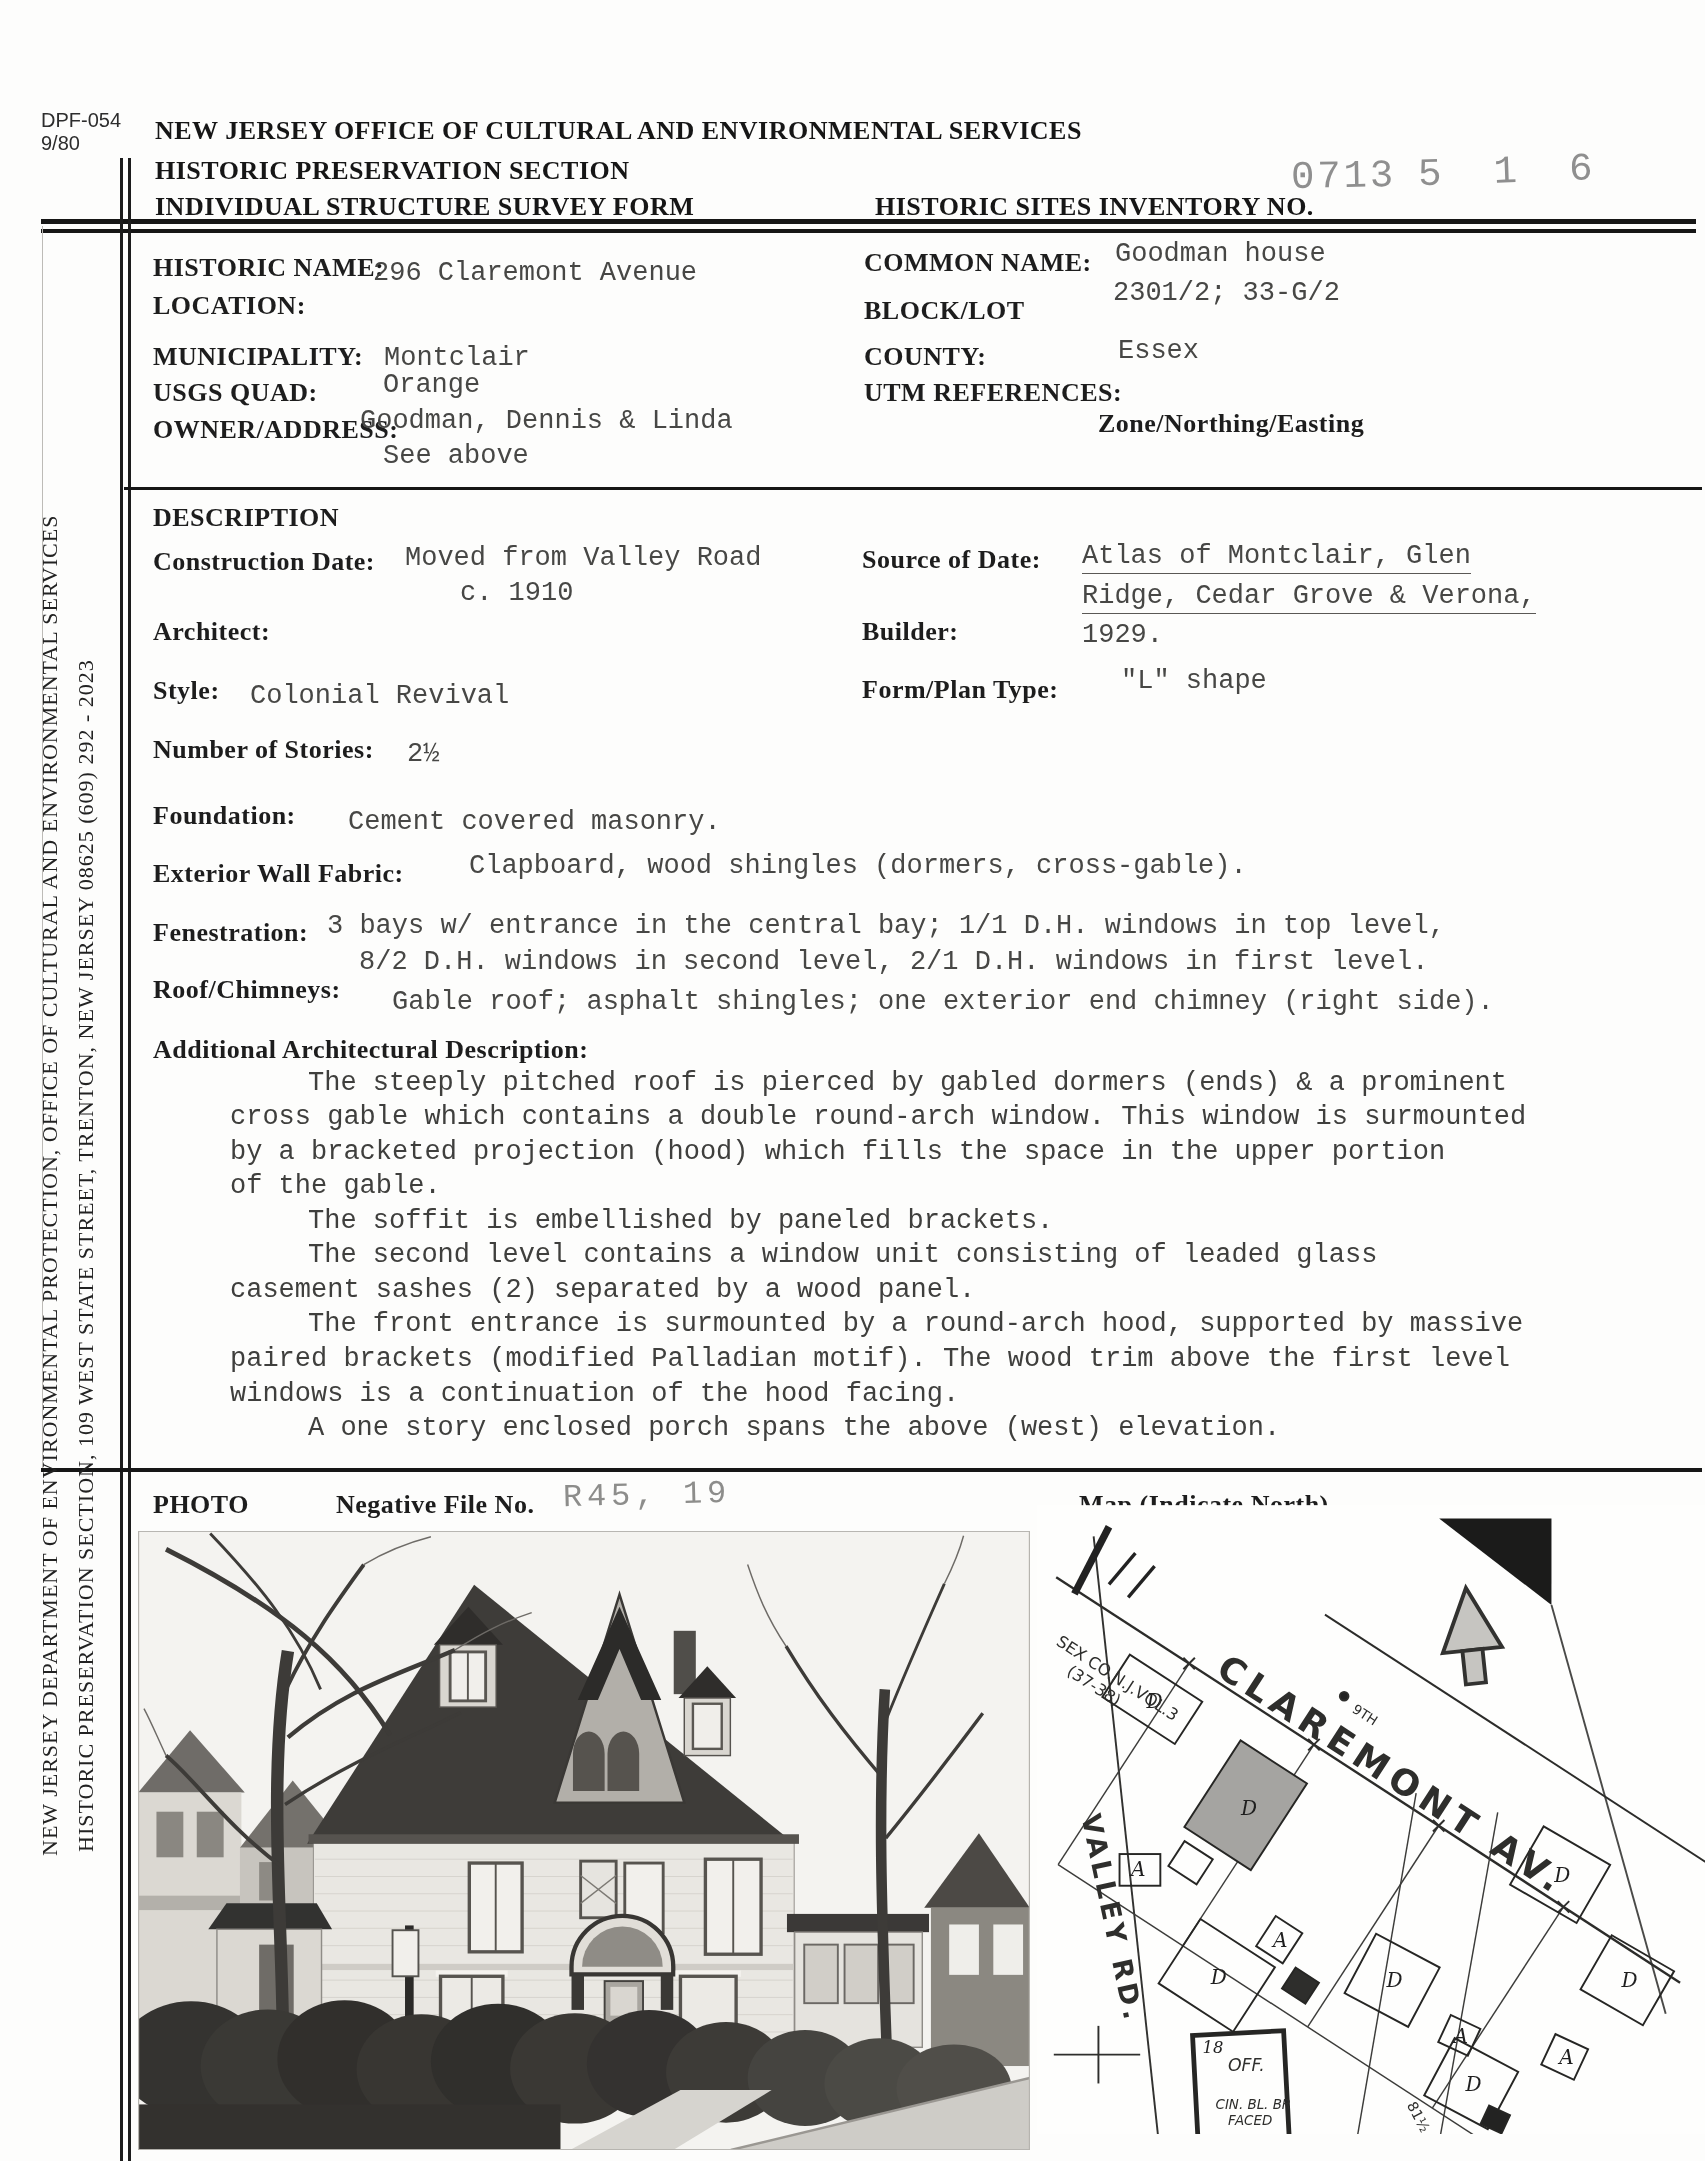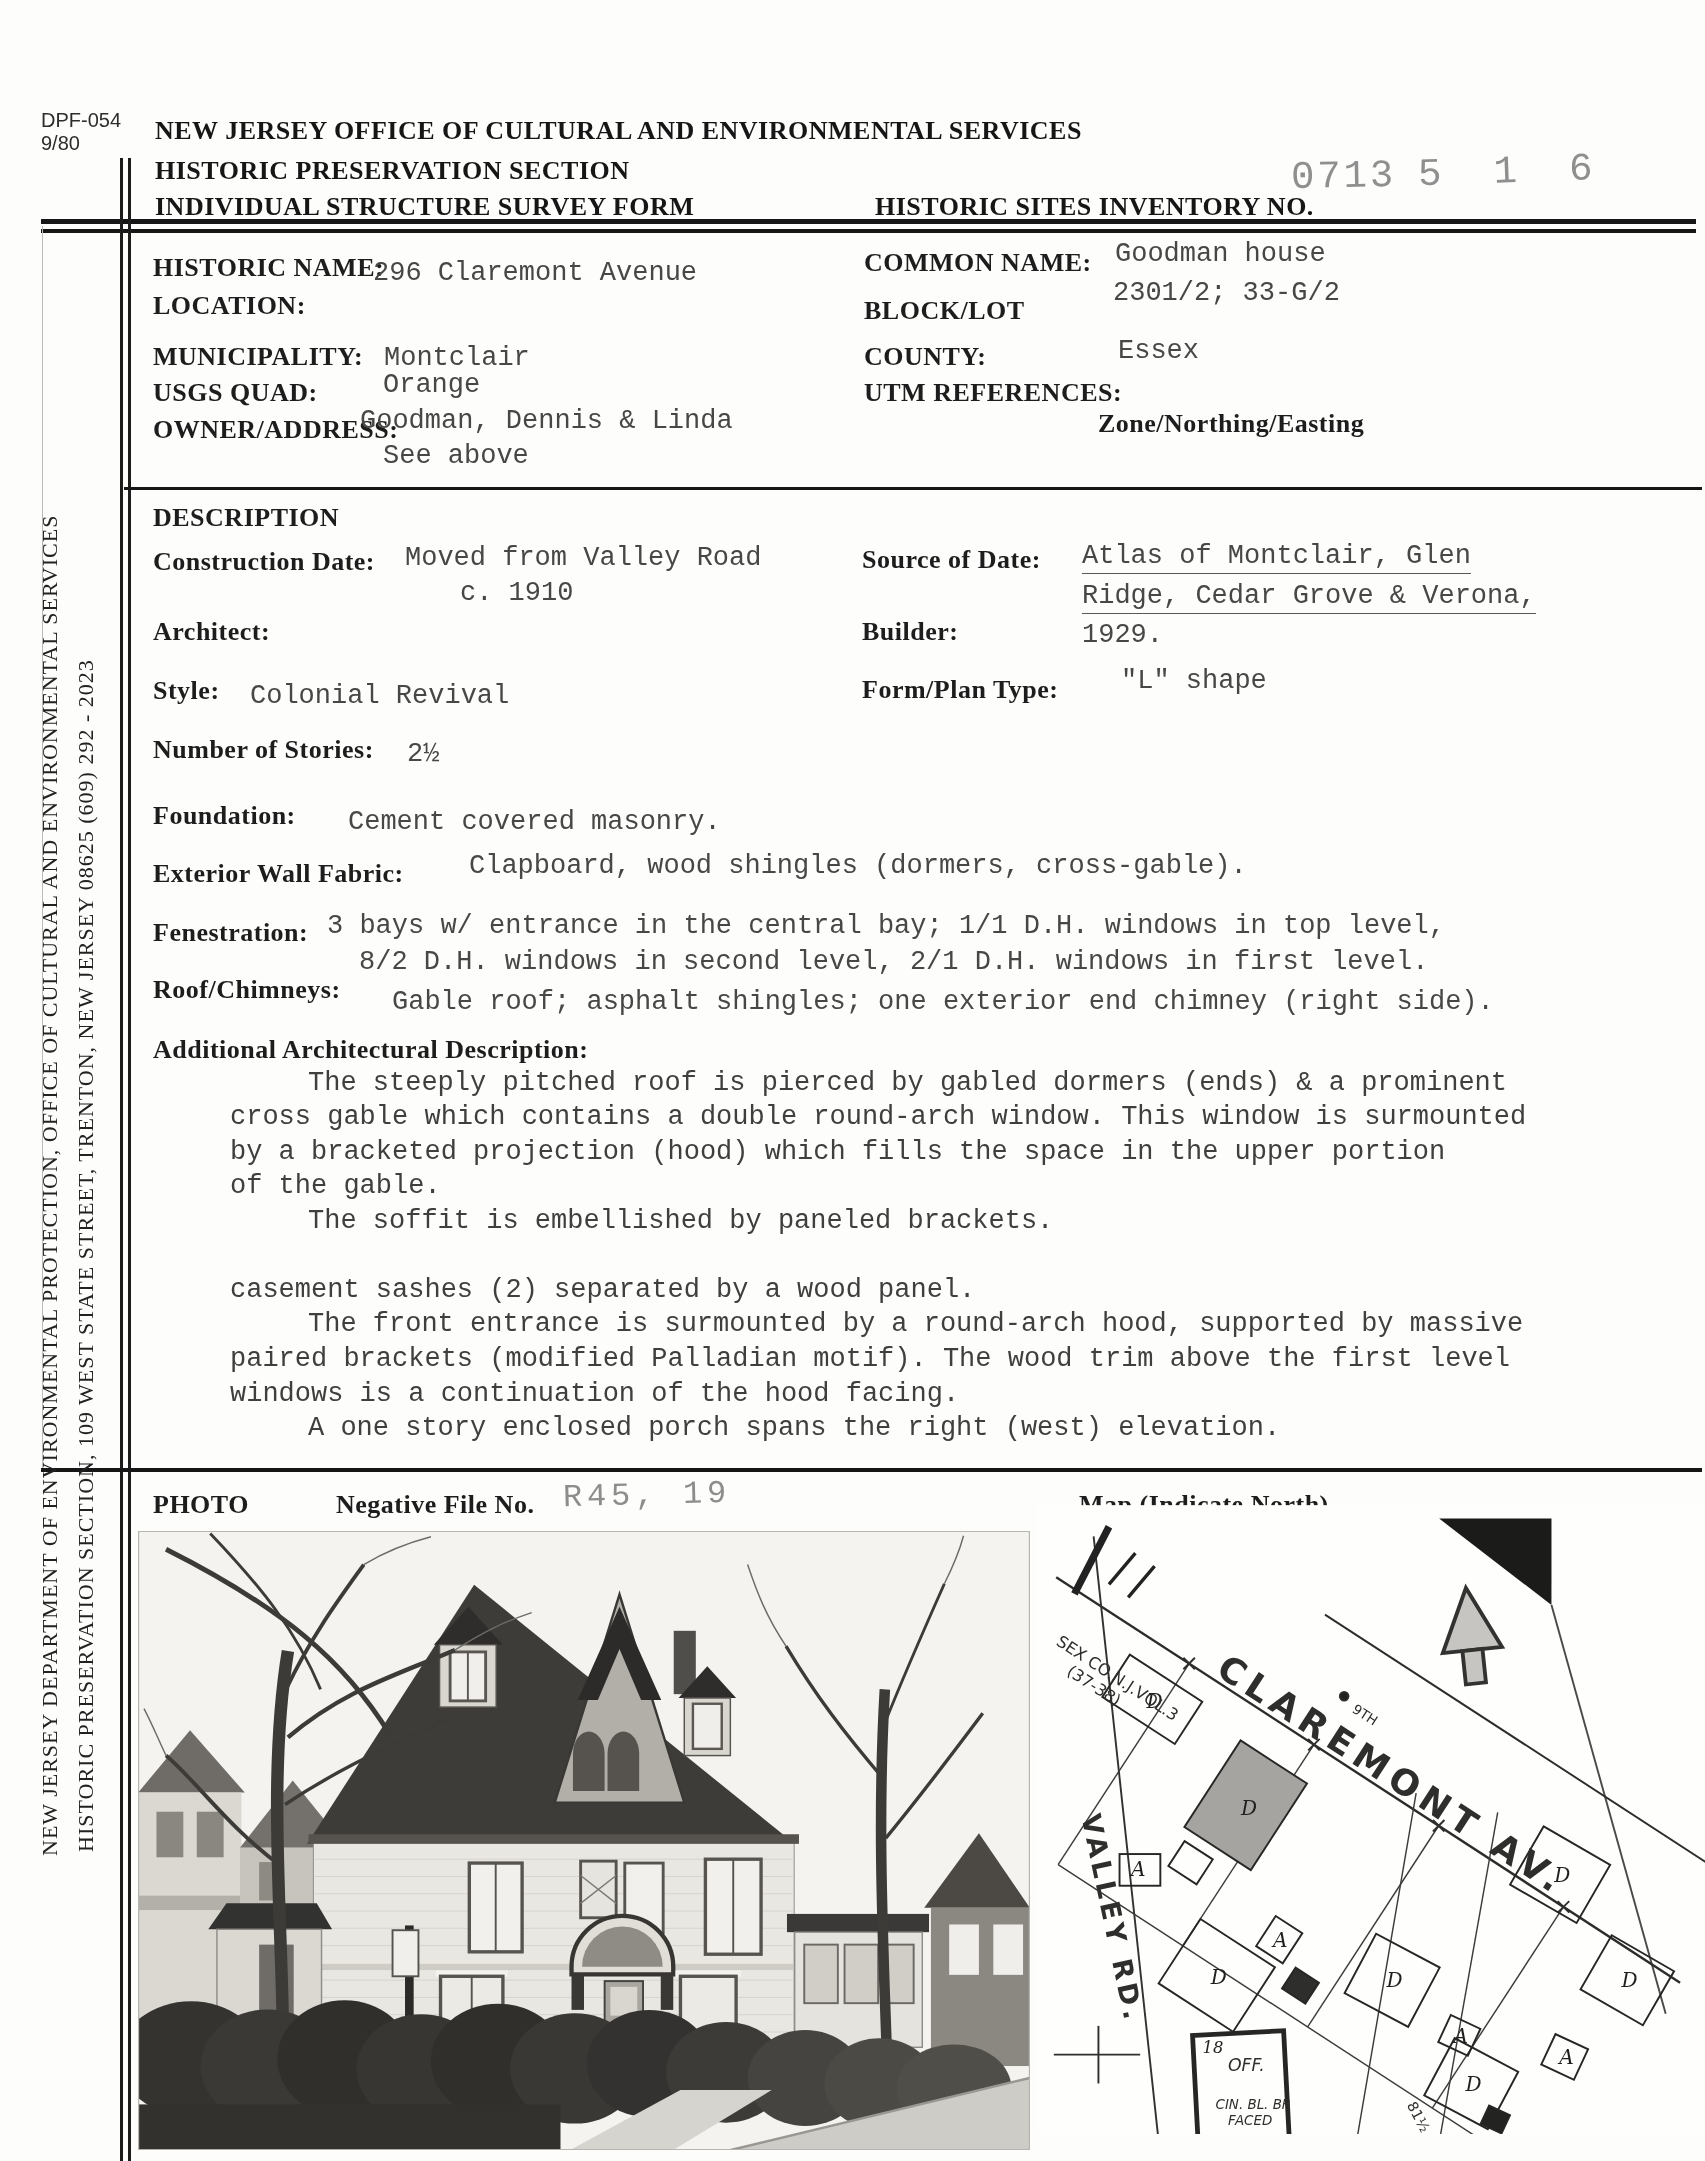--- a/index.html
+++ b/index.html
@@ -105,25 +105,26 @@
   <div class="abs slabel" style="left:153px;top:975px;">Roof/Chimneys:</div>
   <div class="abs type" style="left:392px;top:987px;">Gable roof; asphalt shingles; one exterior end chimney (right side).</div>
 
   <div class="abs slabel" style="left:153px;top:1035px;">Additional Architectural Description:</div>
 
   <div class="abs type2" style="left:308px;top:1068px;">The steeply pitched roof is pierced by gabled dormers (ends) &amp; a prominent</div>
   <div class="abs type2" style="left:230px;top:1102px;">cross gable which contains a double round-arch window.  This window is surmounted</div>
   <div class="abs type2" style="left:230px;top:1137px;">by a bracketed projection (hood) which fills the space in the upper portion</div>
   <div class="abs type2" style="left:230px;top:1171px;">of the gable.</div>
   <div class="abs type2" style="left:308px;top:1206px;">The soffit is embellished by paneled brackets.</div>
+  <div class="abs type2" style="left:308px;top:1240px;">The second level contains a window unit consisting of leaded glass</div>
   <div class="abs type2" style="left:230px;top:1275px;">casement sashes (2) separated by a wood panel.</div>
   <div class="abs type2" style="left:308px;top:1309px;">The front entrance is surmounted by a round-arch hood, supported by massive</div>
   <div class="abs type2" style="left:230px;top:1344px;">paired brackets (modified Palladian motif).  The wood trim above the first level</div>
   <div class="abs type2" style="left:230px;top:1379px;">windows is a continuation of the hood facing.</div>
-  <div class="abs type2" style="left:308px;top:1413px;">A one story enclosed porch spans the right (west) elevation.</div>
+  <div class="abs type2" style="left:308px;top:1413px;">A one story enclosed porch spans the above (west) elevation.</div>
 
   <div class="abs slabel" style="left:153px;top:1490px;">PHOTO</div>
   <div class="abs slabel" style="left:336px;top:1490px;">Negative File No.</div>
   <div class="abs negno" style="left:563px;top:1477px;transform:rotate(-1.5deg);letter-spacing:4.8px;">R45, 19</div>
   <div class="abs slabel" style="left:1079px;top:1490px;">Map  (Indicate North)</div>
 
   <svg class="photo-svg" style="left:138px;top:1531px;" width="892" height="619" viewBox="0 0 1858 1290">
     <rect x="0" y="0" width="1858" height="1290" fill="#f4f3f0"></rect>
 
     <g>

